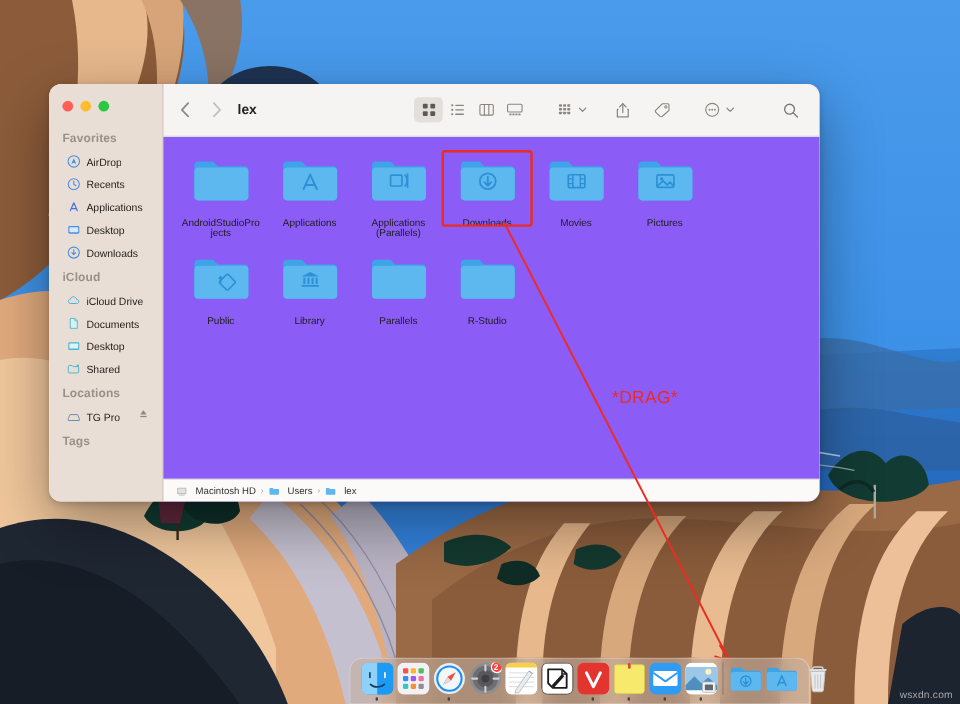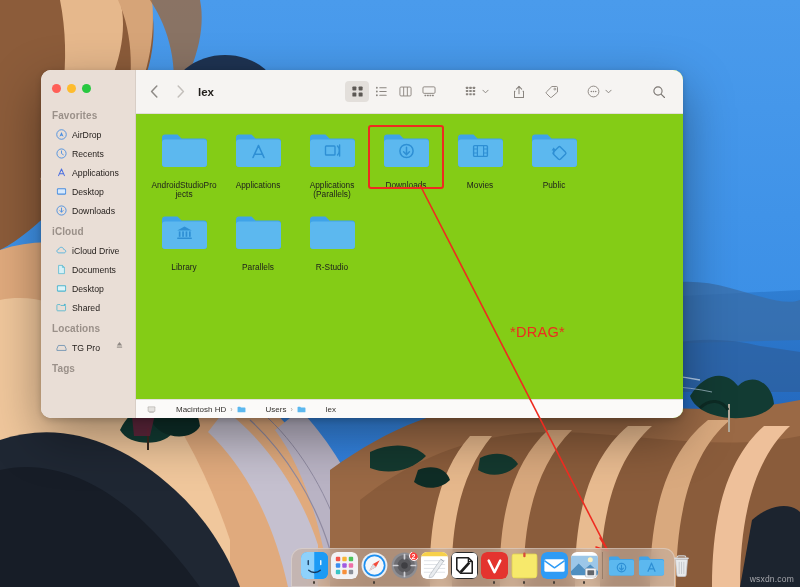--- a/index.html
+++ b/index.html
@@ -79,21 +79,21 @@
   .eject {
     position:absolute; right:7px; top:4px;
     width:7px; height:8px;
   }
 
   
   #main-pane {
     flex: 1;
     display: flex;
     flex-direction: column;
-    background: #84cc16;
+    background: #8b5cf6;
     min-width: 0;
   }
   #toolbar {
     height: 44px;
     background: #f6f4f2;
     border-bottom: 1px solid #e2ded9;
     display: flex;
     align-items: center;
     padding: 0 12px 0 10px;
     gap: 0;
@@ -172,21 +172,21 @@
     height: 19px;
     border-top: 1px solid #e4e0dc;
     background: #fbfaf9;
     display: flex;
     align-items: center;
     padding-left: 11px;
     gap: 4px;
     font-size: 8px;
     color: #34312e;
   }
-  .path-seg { display:flex; align-items:center; gap:20px; }
+  .path-seg { display:flex; align-items:center; gap:7px; }
   .path-sep { color:#a5a09c; font-size:7px; }
   .path-ico { width:9px; height:9px; display:flex; align-items:center; justify-content:center; }
 
   
   #annotations { position:absolute; inset:0; pointer-events:none; }
   #drag-label {
     position: absolute;
     left: 510px; top: 324px;
     color: #ee2b20;
     font-size: 14.5px;
@@ -621,20 +621,32 @@
                 <path d="M1 12.5 C1 10.8 2.3 9.5 4 9.5 H43 C44.7 9.5 46 10.8 46 12.5 V34 C46 35.7 44.7 37 43 37 H4 C2.3 37 1 35.7 1 34 Z" fill="#5cb8ef"></path>
                 <rect x="16.6" y="15.6" width="13.8" height="10.8" rx="1" fill="none" stroke="#2e8fd4" stroke-width="1.4"></rect>
                 <path d="M20.4 15.6 V26.4 M26.6 15.6 V26.4" stroke="#2e8fd4" stroke-width="1.2"></path>
                 <path d="M16.6 19 H20.4 M16.6 23 H20.4 M26.6 19 H30.4 M26.6 23 H30.4" stroke="#2e8fd4" stroke-width="1"></path>
               </svg>
             </div>
             <div class="file-label">Movies</div>
           </div>
 
 
+          <div class="file-cell">
+            <div class="folder-wrap">
+              <svg width="47" height="39" viewBox="0 0 47 39">
+                <path d="M1 7.5 C1 5.8 2.3 4.5 4 4.5 H16.5 L20.5 8.5 H43 C44.7 8.5 46 9.8 46 11.5 V34 C46 35.7 44.7 37 43 37 H4 C2.3 37 1 35.7 1 34 Z" fill="#3fa3e8"></path>
+                <path d="M1 12.5 C1 10.8 2.3 9.5 4 9.5 H43 C44.7 9.5 46 10.8 46 12.5 V34 C46 35.7 44.7 37 43 37 H4 C2.3 37 1 35.7 1 34 Z" fill="#5cb8ef"></path>
+                <rect x="16.4" y="15.8" width="14.2" height="10.4" rx="1.2" fill="none" stroke="#2e8fd4" stroke-width="1.4"></rect>
+                <circle cx="20.4" cy="19.2" r="1.4" fill="#2e8fd4"></circle>
+                <path d="M17 25 L21.6 20.8 L25 24 L27.4 21.8 L30 24.8" fill="none" stroke="#2e8fd4" stroke-width="1.4" stroke-linejoin="round"></path>
+              </svg>
+            </div>
+            <div class="file-label">Pictures</div>
+          </div>
 
           <div class="file-cell">
             <div class="folder-wrap">
               <svg width="47" height="39" viewBox="0 0 47 39">
                 <path d="M1 7.5 C1 5.8 2.3 4.5 4 4.5 H16.5 L20.5 8.5 H43 C44.7 8.5 46 9.8 46 11.5 V34 C46 35.7 44.7 37 43 37 H4 C2.3 37 1 35.7 1 34 Z" fill="#3fa3e8"></path>
                 <path d="M1 12.5 C1 10.8 2.3 9.5 4 9.5 H43 C44.7 9.5 46 10.8 46 12.5 V34 C46 35.7 44.7 37 43 37 H4 C2.3 37 1 35.7 1 34 Z" fill="#5cb8ef"></path>
                 <rect x="23.5" y="14" width="10" height="10" rx="1.6" transform="rotate(45 23.5 21)" fill="none" stroke="#2e8fd4" stroke-width="1.4"></rect>
                 <path d="M22.6 17.6 L25.2 20.4 H23.4 V24 H22.2 V20.4 H20.6 Z" fill="#2e8fd4"></path>
               </svg>
             </div>

